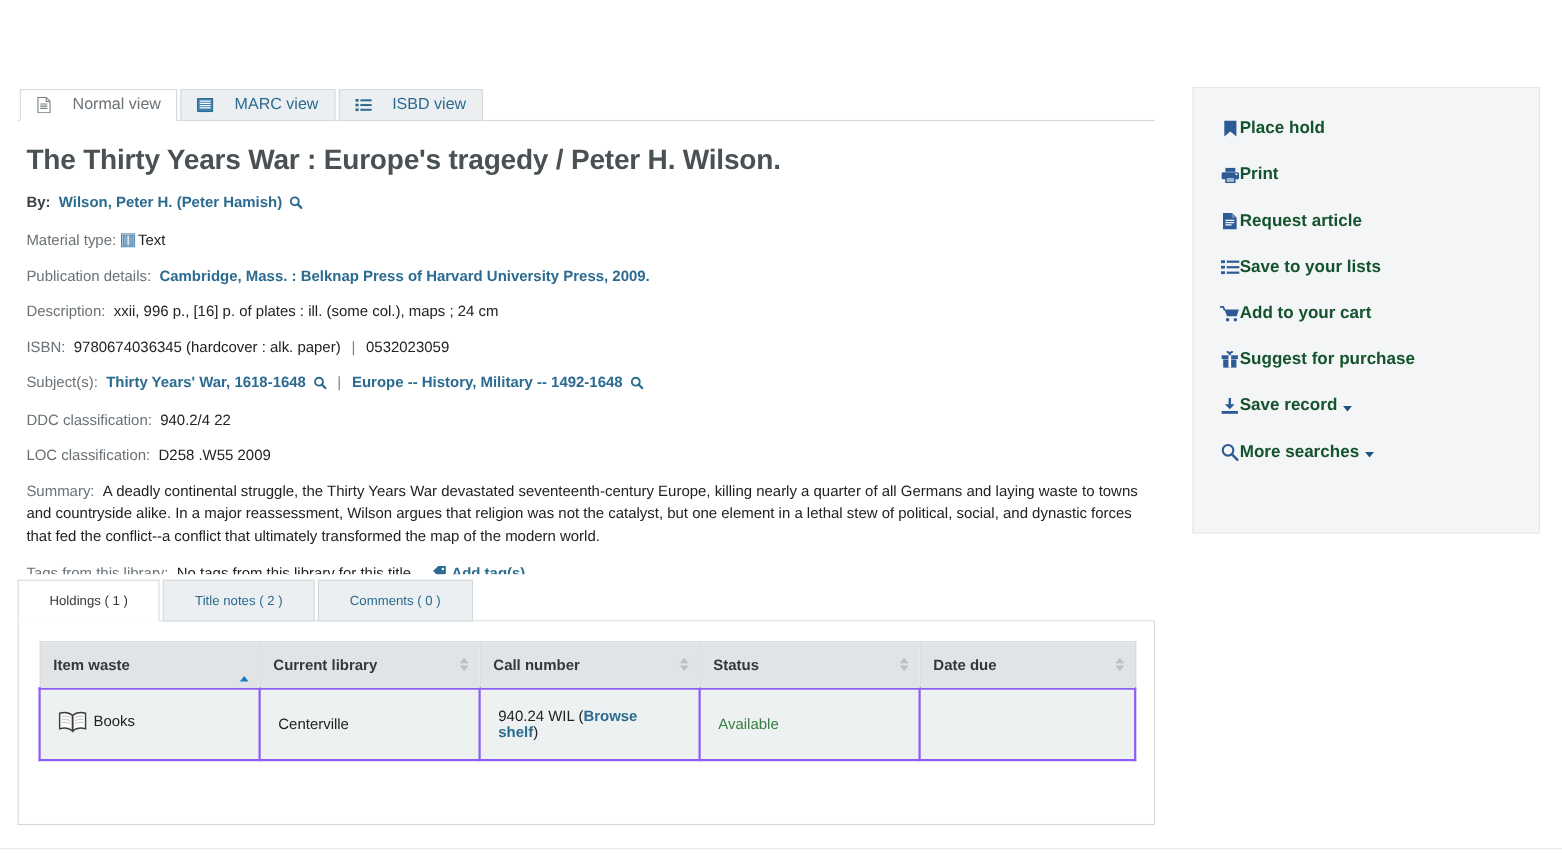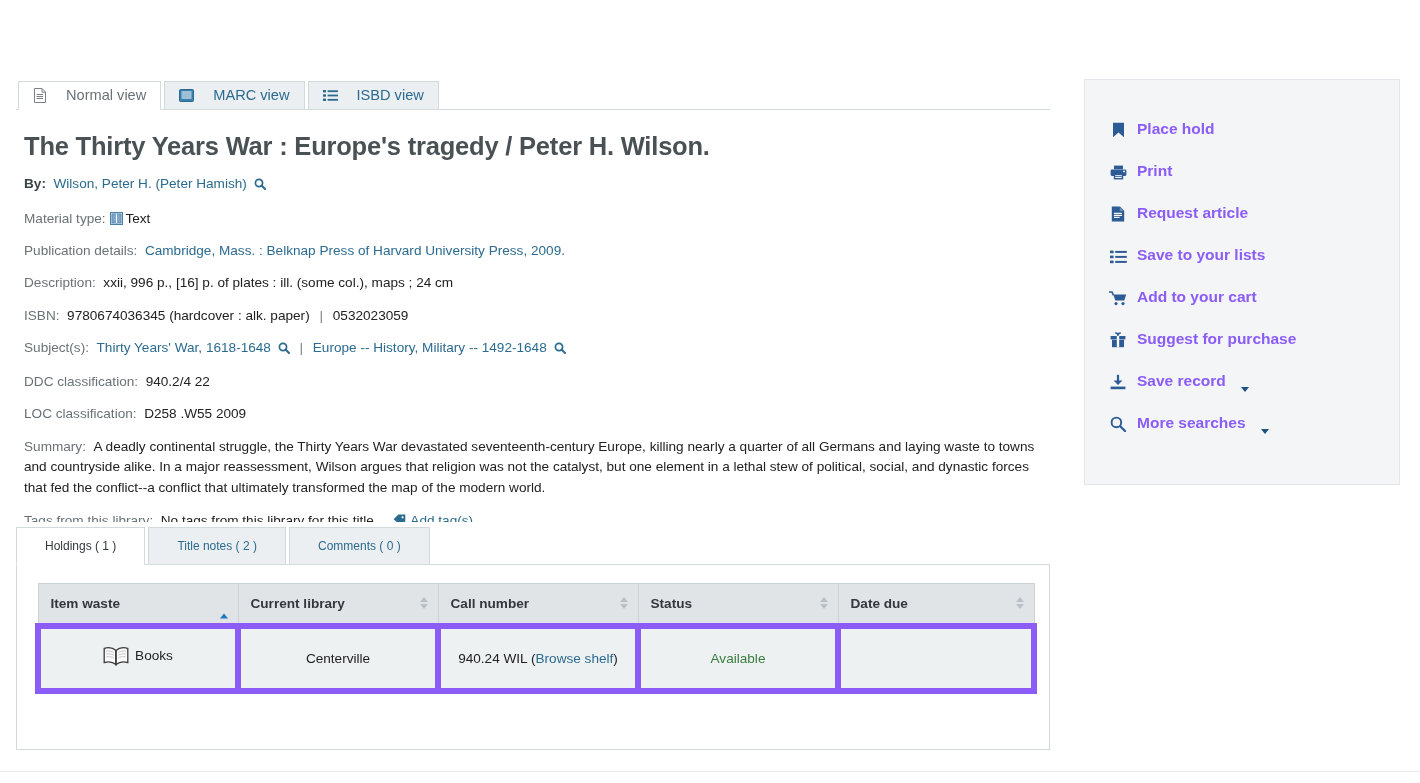--- a/index.html
+++ b/index.html
@@ -98,21 +98,21 @@
   .rec-rows { margin: 13px 0 0 8px; }
   .rec-row {
     font-size: 13.6px;
     line-height: 1.42;
     margin-bottom: 13px;
     color: #222;
   }
   .lbl { color: #6a7277; }
   .lbl-b { color: #3a4145; font-weight: bold; }
   .val { color: #222; }
-  .lnk { color: #2b6b8f; text-decoration: none; cursor: pointer; }
+  .lnk { color: #2b6b8f; text-decoration: none; cursor: pointer; font-weight: bold; }
   .mag { display: inline-block; vertical-align: -2px; margin-left: 3px; cursor: pointer; }
   .pipe { color: #787f84; margin: 0 6px; }
 
   .mtype-icon {
     display: inline-block;
     width: 13px; height: 13px;
     vertical-align: -2px;
     margin: 0 2px 0 1px;
   }
 
@@ -192,27 +192,26 @@
     font-weight: bold;
     color: #32383c;
     text-align: left;
     padding: 0 12px;
     position: relative;
     cursor: pointer;
     vertical-align: middle;
   }
   table.holdings td {
     background: #eef1f2;
-    border: 6px solid #8b5cf6;
+    border: 2px solid #8b5cf6;
     height: 65px;
     font-size: 13.6px;
     color: #222;
     padding: 0 16px;
     vertical-align: middle;
-    text-align: center;
   }
   .sort-ind {
     position: absolute;
     right: 10px; top: 50%;
     transform: translateY(-50%);
     display: flex; flex-direction: column;
     gap: 2px;
     line-height: 0;
   }
   .sort-ind .up, .sort-ind .dn {
@@ -230,27 +229,27 @@
 
   
   .side {
     position: absolute;
     left: 1084px; top: 79px;
     width: 316px; height: 406px;
     background: #f3f5f6;
     border: 1px solid #e3e7e9;
   }
   .side-item {
-    display: flex; align-items: flex-end;
-    gap: 10px;
+    display: flex; align-items: center;
+    gap: 0;
     height: 42px;
     padding-left: 24px;
     font-size: 15.5px;
     font-weight: bold;
-    color: #8b5cf6;
+    color: #14532d;
     cursor: pointer;
     text-decoration: none;
   }
   .side-item .si { width: 18px; display: flex; justify-content: center; align-items: center; }
   .caret {
     width: 0; height: 0;
     border-left: 4px solid transparent;
     border-right: 4px solid transparent;
     border-top: 5px solid #1b5280;
     margin-left: 5px;

